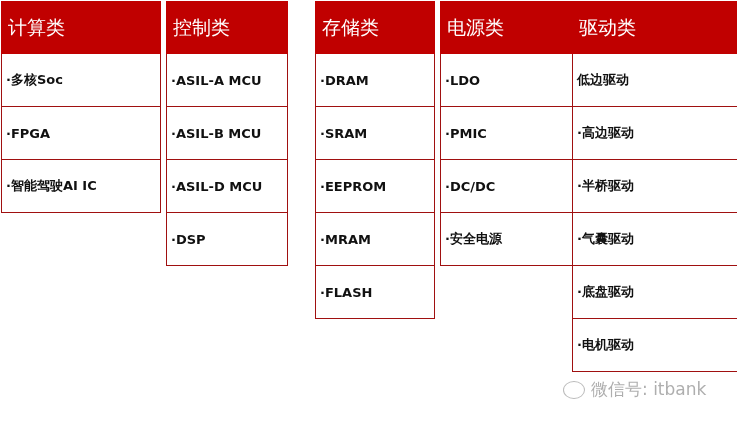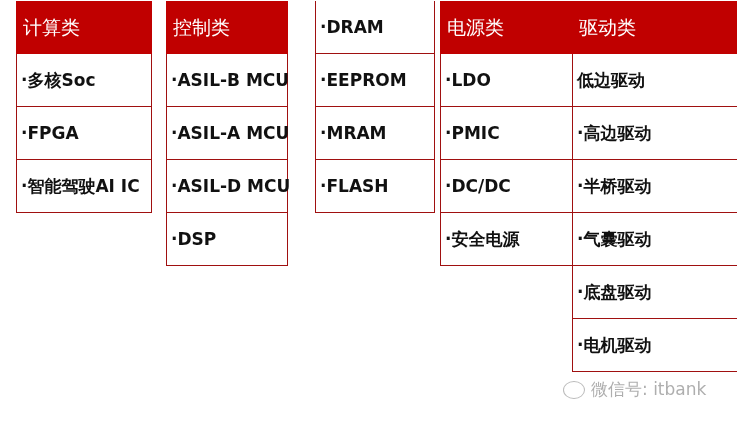--- a/index.html
+++ b/index.html
@@ -3,47 +3,49 @@
 <meta charset="utf-8">
 <style>
   html, body { margin: 0; padding: 0; background: #ffffff; }
   body { width: 737px; height: 425px; position: relative; overflow: hidden;
          font-family: "DejaVu Sans", "Liberation Sans", sans-serif; }
   .col { position: absolute; top: 1px; box-sizing: border-box; }
   .hdr { height: 53px; background: #c00000; color: #ffffff; font-size: 19px;
          display: flex; align-items: center; padding-left: 6px; box-sizing: border-box;
          border: 1px solid #c00000; }
   .cell { height: 53px; border: 1px solid #a01010; border-top: none; box-sizing: border-box;
-          display: flex; align-items: center; padding-left: 4px; font-size: 17px;
+          display: flex; align-items: center; padding-left: 4px; font-size: 13px;
           font-weight: bold; color: #111; background: #fff; white-space: nowrap; }
   .watermark { position: absolute; left: 563px; top: 378px; font-size: 17px;
                color: rgba(120,120,120,0.6); font-family: "DejaVu Sans", sans-serif; white-space: nowrap; }
   .wm-icon { display: inline-block; width: 20px; height: 16px; border: 1.5px solid rgba(140,140,140,0.6);
              border-radius: 50%; margin-right: 6px; vertical-align: middle; }
 </style>
 </head>
 <body>
 
-<div class="col" style="left:16px;width:136px;text-align:center;">
+<div class="col" style="left:1px;width:160px;text-align:center;">
   <div class="hdr">计算类</div>
   <div class="cell">·多核Soc</div>
   <div class="cell">·FPGA</div>
   <div class="cell">·智能驾驶AI IC</div>
 </div>
 
 <div class="col" style="left:166px;width:122px;">
   <div class="hdr">控制类</div>
+  <div class="cell">·ASIL-A MCU</div>
   <div class="cell">·ASIL-B MCU</div>
-  <div class="cell">·ASIL-A MCU</div>
   <div class="cell">·ASIL-D MCU</div>
   <div class="cell">·DSP</div>
 </div>
 
 <div class="col" style="left:315px;width:120px;">
+  <div class="hdr">存储类</div>
   <div class="cell">·DRAM</div>
+  <div class="cell">·SRAM</div>
   <div class="cell">·EEPROM</div>
   <div class="cell">·MRAM</div>
   <div class="cell">·FLASH</div>
 </div>
 
 <div class="col" style="left:440px;width:153px;">
   <div class="hdr">电源类</div>
   <div class="cell">·LDO</div>
   <div class="cell">·PMIC</div>
   <div class="cell">·DC/DC</div>

